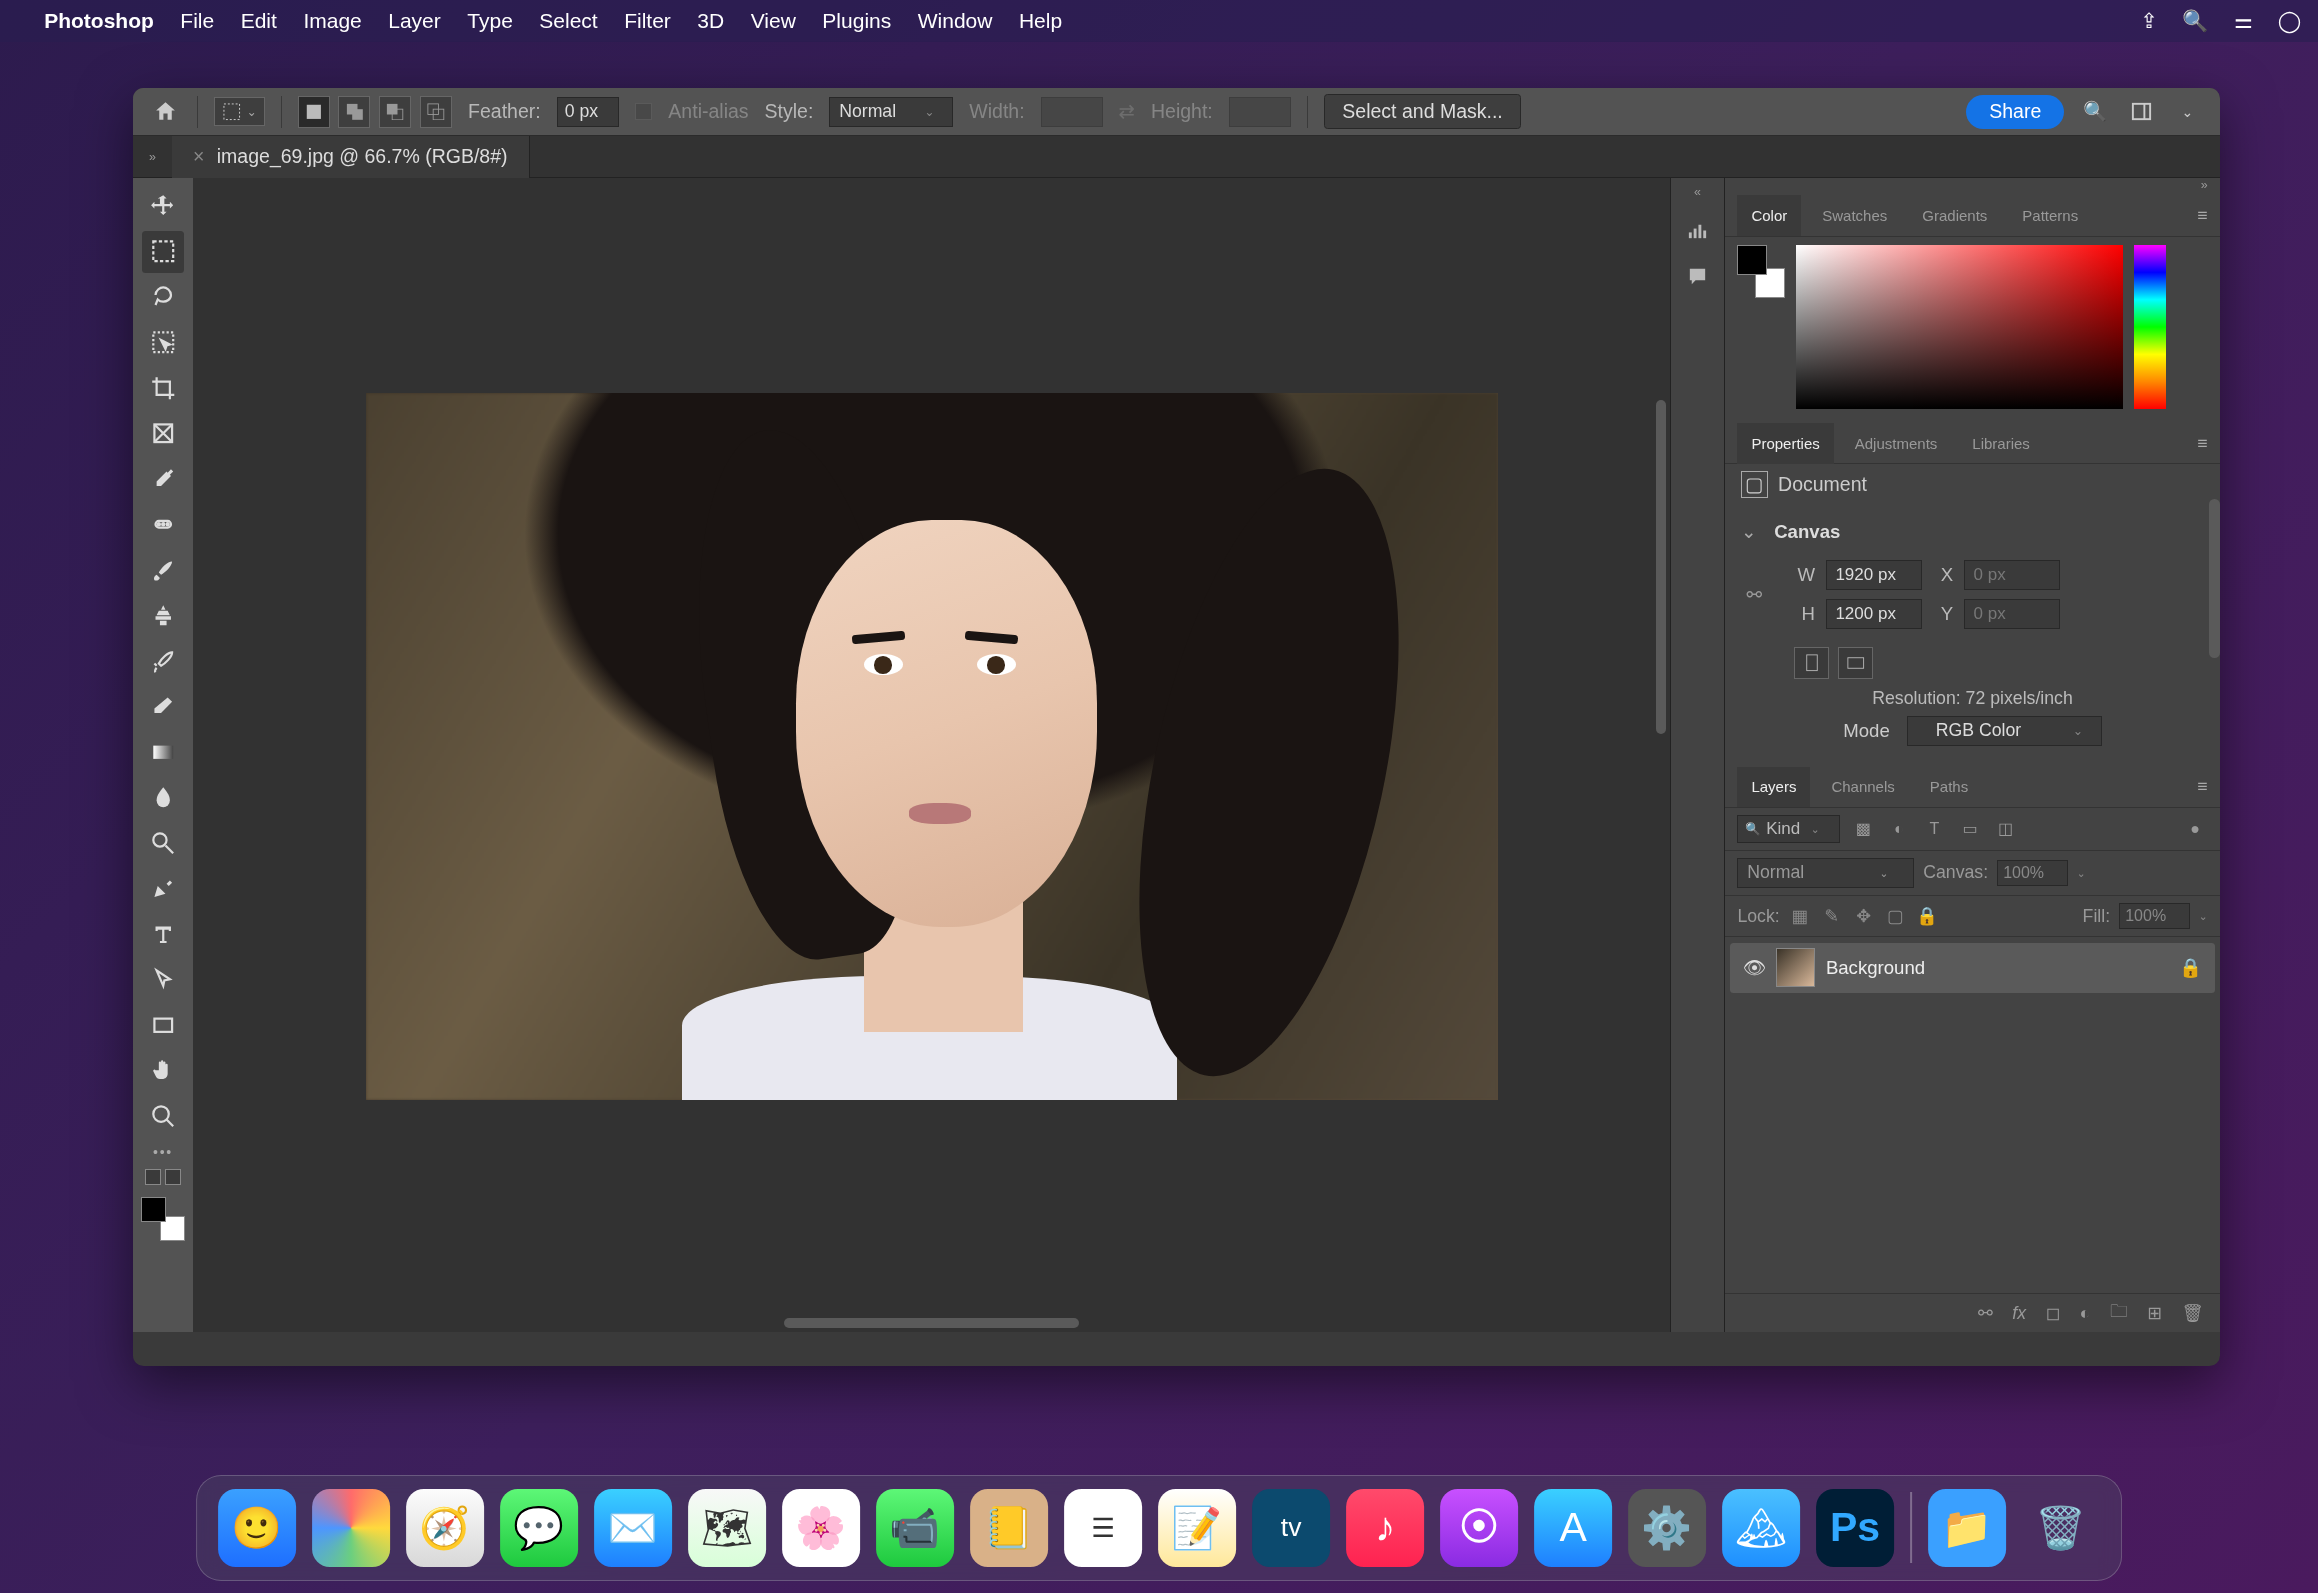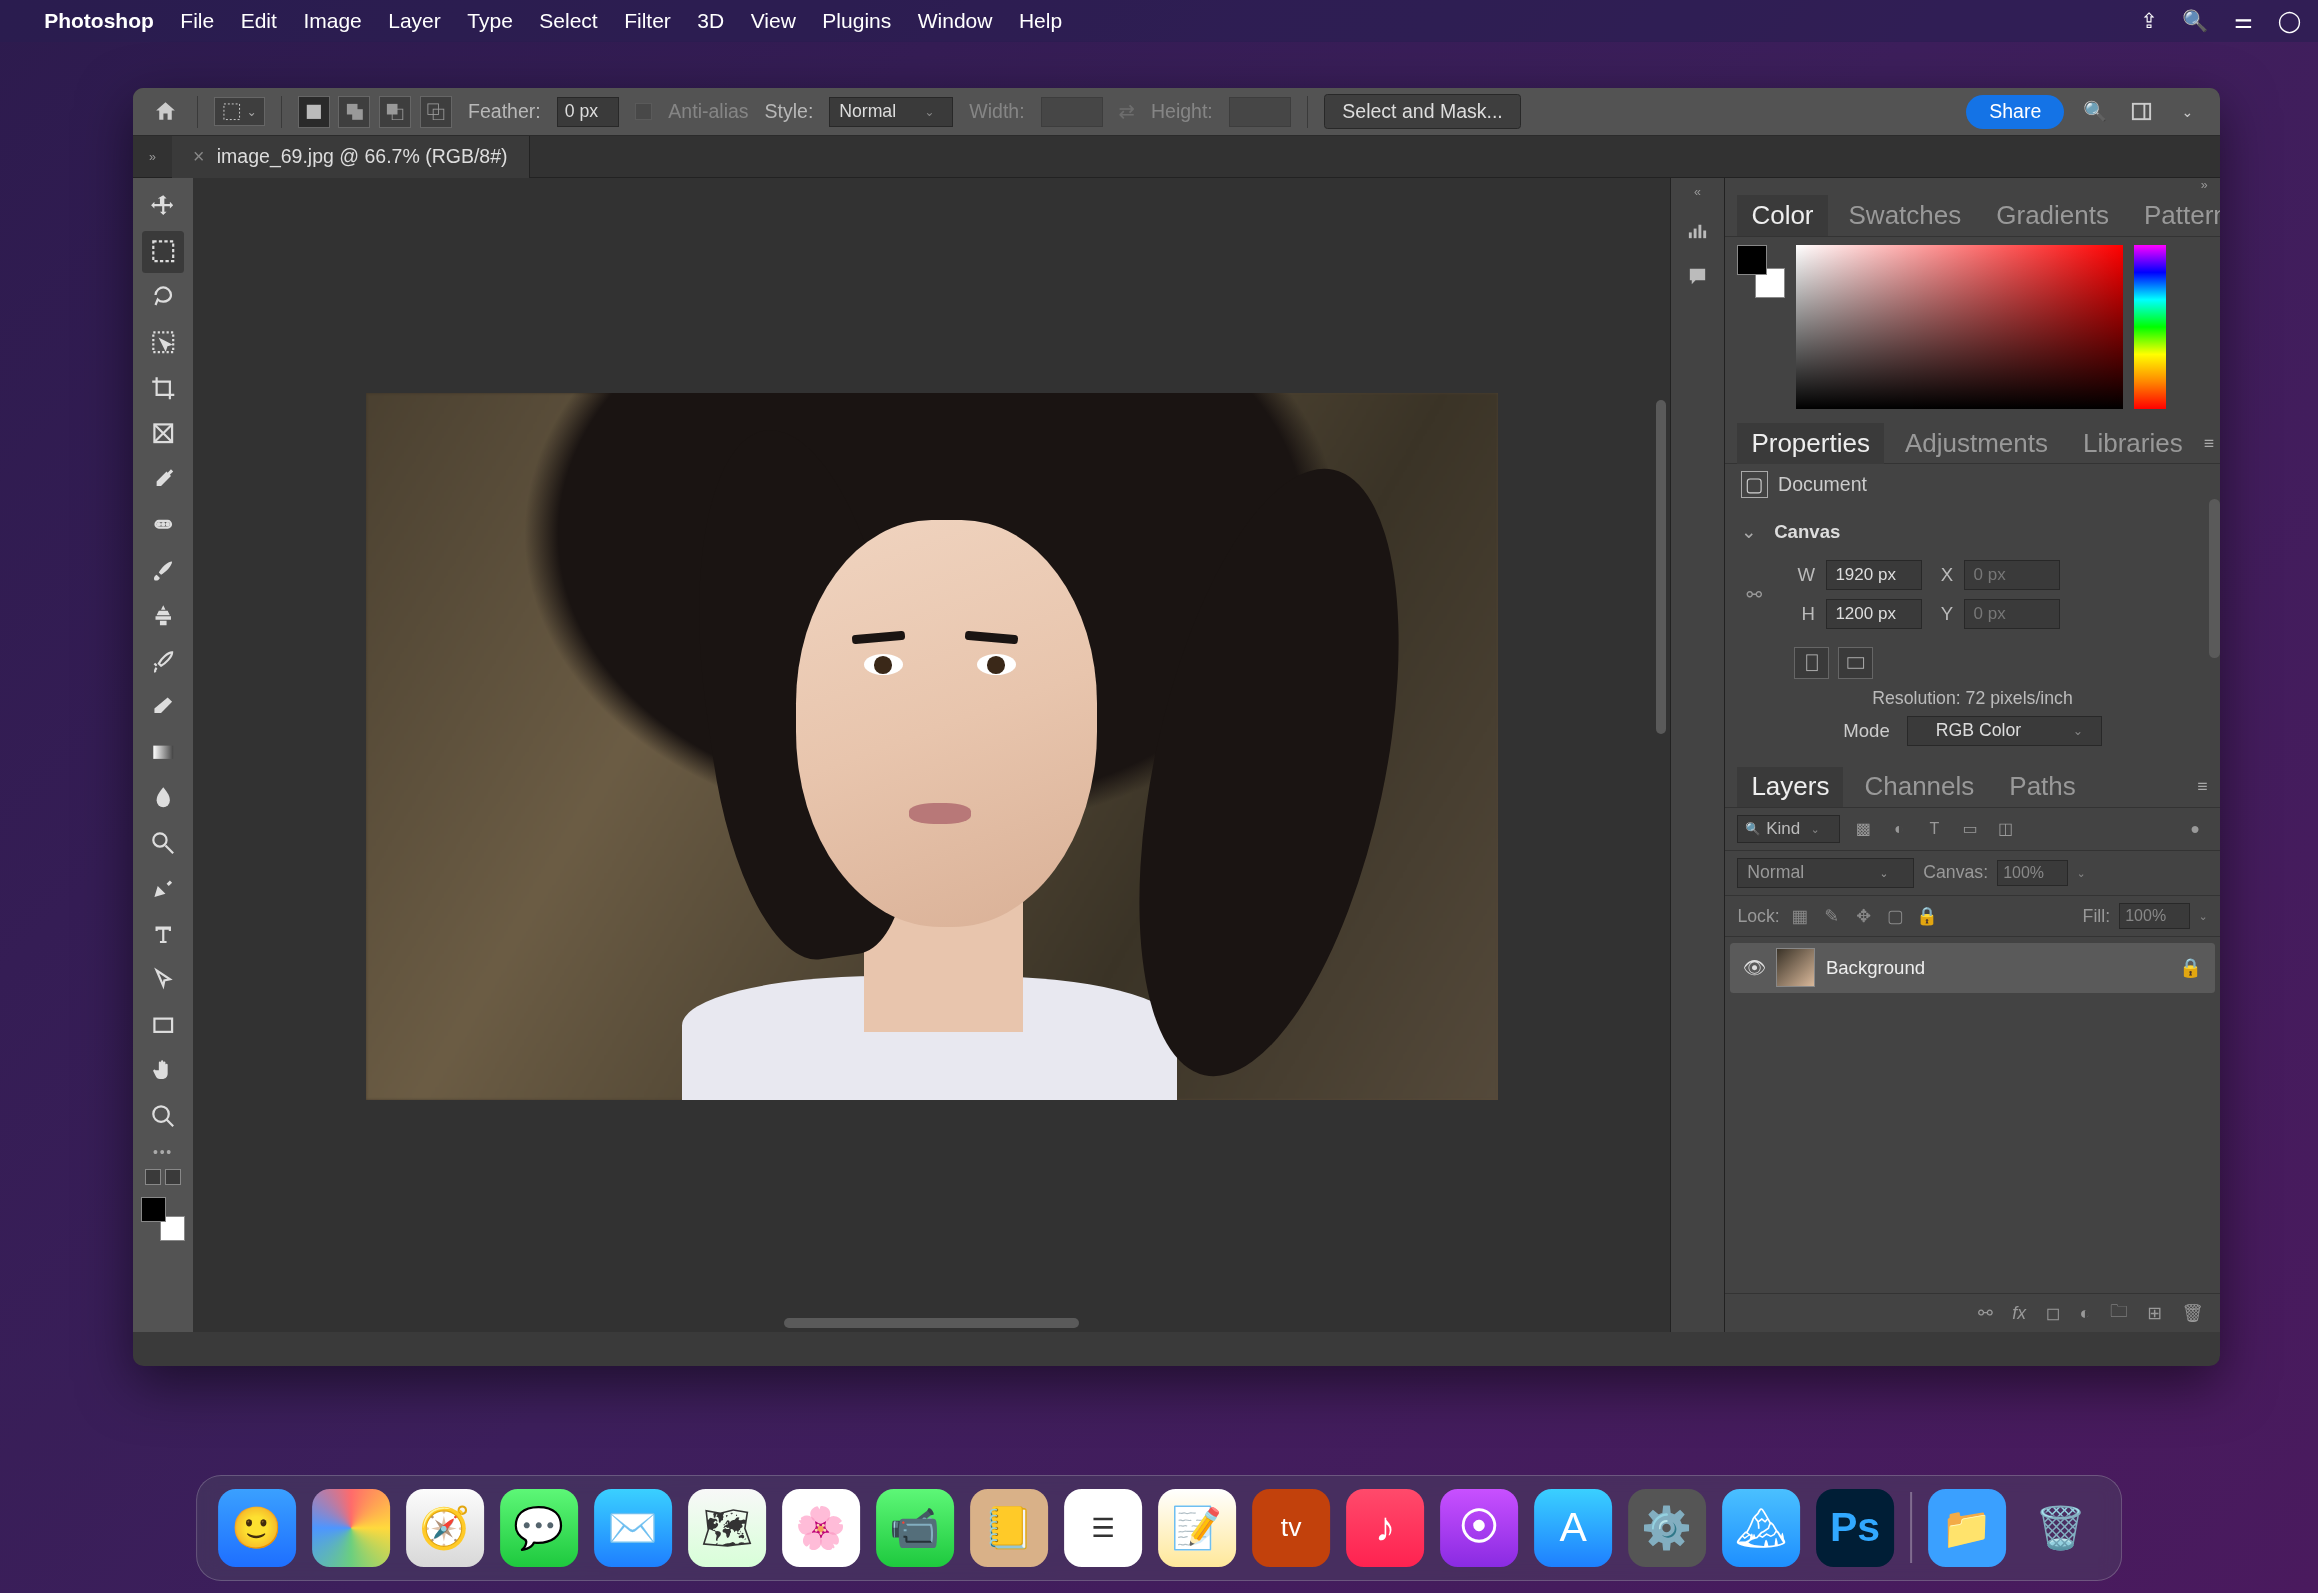--- a/index.html
+++ b/index.html
@@ -86,21 +86,21 @@
 .statusbar { height: 25px; background: #323232; display: flex; align-items: center; gap: 35px; padding: 0 21px; color: #ccc; font-size: 17.7px; border-top:0.9px solid #222;}
 
 
 .midstrip { width: 55px; background: #434343; border-left:0.9px solid #222; border-right:0.9px solid #222; display:flex; flex-direction:column; align-items:center; padding-top:7px; gap:16px;}
 .midstrip .collapse { font-size:12.4px; color:#999;}
 .midstrip .ic { width:30px;height:30px;color:#bbb;display:flex;align-items:center;justify-content:center;}
 
 
 .panels { width: 495px; background: #434343; display: flex; flex-direction: column; }
 .panel-hdr { height: 41px; display: flex; align-items: center; padding: 0 12.4px; gap: 7px; border-bottom:0.9px solid #333;}
-.ptab { padding: 0 14px; height:41px; display:flex;align-items:center; color:#999; font-size:26px;}
+.ptab { padding: 0 14px; height:41px; display:flex;align-items:center; color:#999; font-size:15px;}
 .ptab.active { color:#eee; background:#3a3a3a; }
 .panel-menu { margin-left:auto; color:#aaa; font-size:17.7px;}
 
 .color-panel { padding: 8.8px 12.4px 14px; display:flex; gap:10.6px; align-items:flex-start;}
 .color-swatch-box { width:48px; height:53px; position:relative;}
 .color-swatch-box .bg { position:absolute;right:0;bottom:0;width:30px;height:30px;background:#fff;border:1.8px solid #888;}
 .color-swatch-box .fg { position:absolute;left:0;top:0;width:30px;height:30px;background:#000;border:1.8px solid #888;}
 .color-field { width: 327px; height: 164px; background: linear-gradient(to right, #fff, #ff0000); position:relative;}
 .color-field::after { content:''; position:absolute; inset:0; background:linear-gradient(to bottom, transparent, #000);}
 .hue-strip { width: 32px; height: 164px; background: linear-gradient(to bottom, #ff00ff, #0000ff, #00ffff, #00ff00, #ffff00, #ff8800, #ff0000);}
@@ -144,21 +144,21 @@
 .di-launch{background:#333;}
 .di-safari{background:linear-gradient(#fcfcfc,#d8d8d8);color:#1e6fff;}
 .di-msg{background:linear-gradient(#5df777,#1ec93e);}
 .di-mail{background:linear-gradient(#3ad0ff,#1e7fff);}
 .di-maps{background:linear-gradient(#f8f8f8,#d8ffd8);color:#333;}
 .di-photos{background:#fff;}
 .di-ft{background:linear-gradient(#5df777,#1ec93e);}
 .di-contacts{background:#d9b188;}
 .di-rem{background:#fff;color:#333;}
 .di-notes{background:linear-gradient(#fff,#ffe89a);}
-.di-tv{background:#c2410c;}
+.di-tv{background:#0c4a6e;}
 .di-music{background:linear-gradient(#ff4a6b,#ff2250);}
 .di-pod{background:linear-gradient(#c850ff,#8a2be2);}
 .di-store{background:linear-gradient(#3ad0ff,#1e7fff);}
 .di-set{background:#555;}
 .di-pict{background:linear-gradient(#4ac0ff,#1e8fff);}
 .di-ps{background:#001e36;color:#31a8ff;font-weight:700;}
 .di-dl{background:#3aa0ff;}
 .di-trash{background:transparent;}
 
 .chk { width:17.7px;height:17.7px;border:0.9px solid #666;background:#3a3a3a;display:inline-block;}

